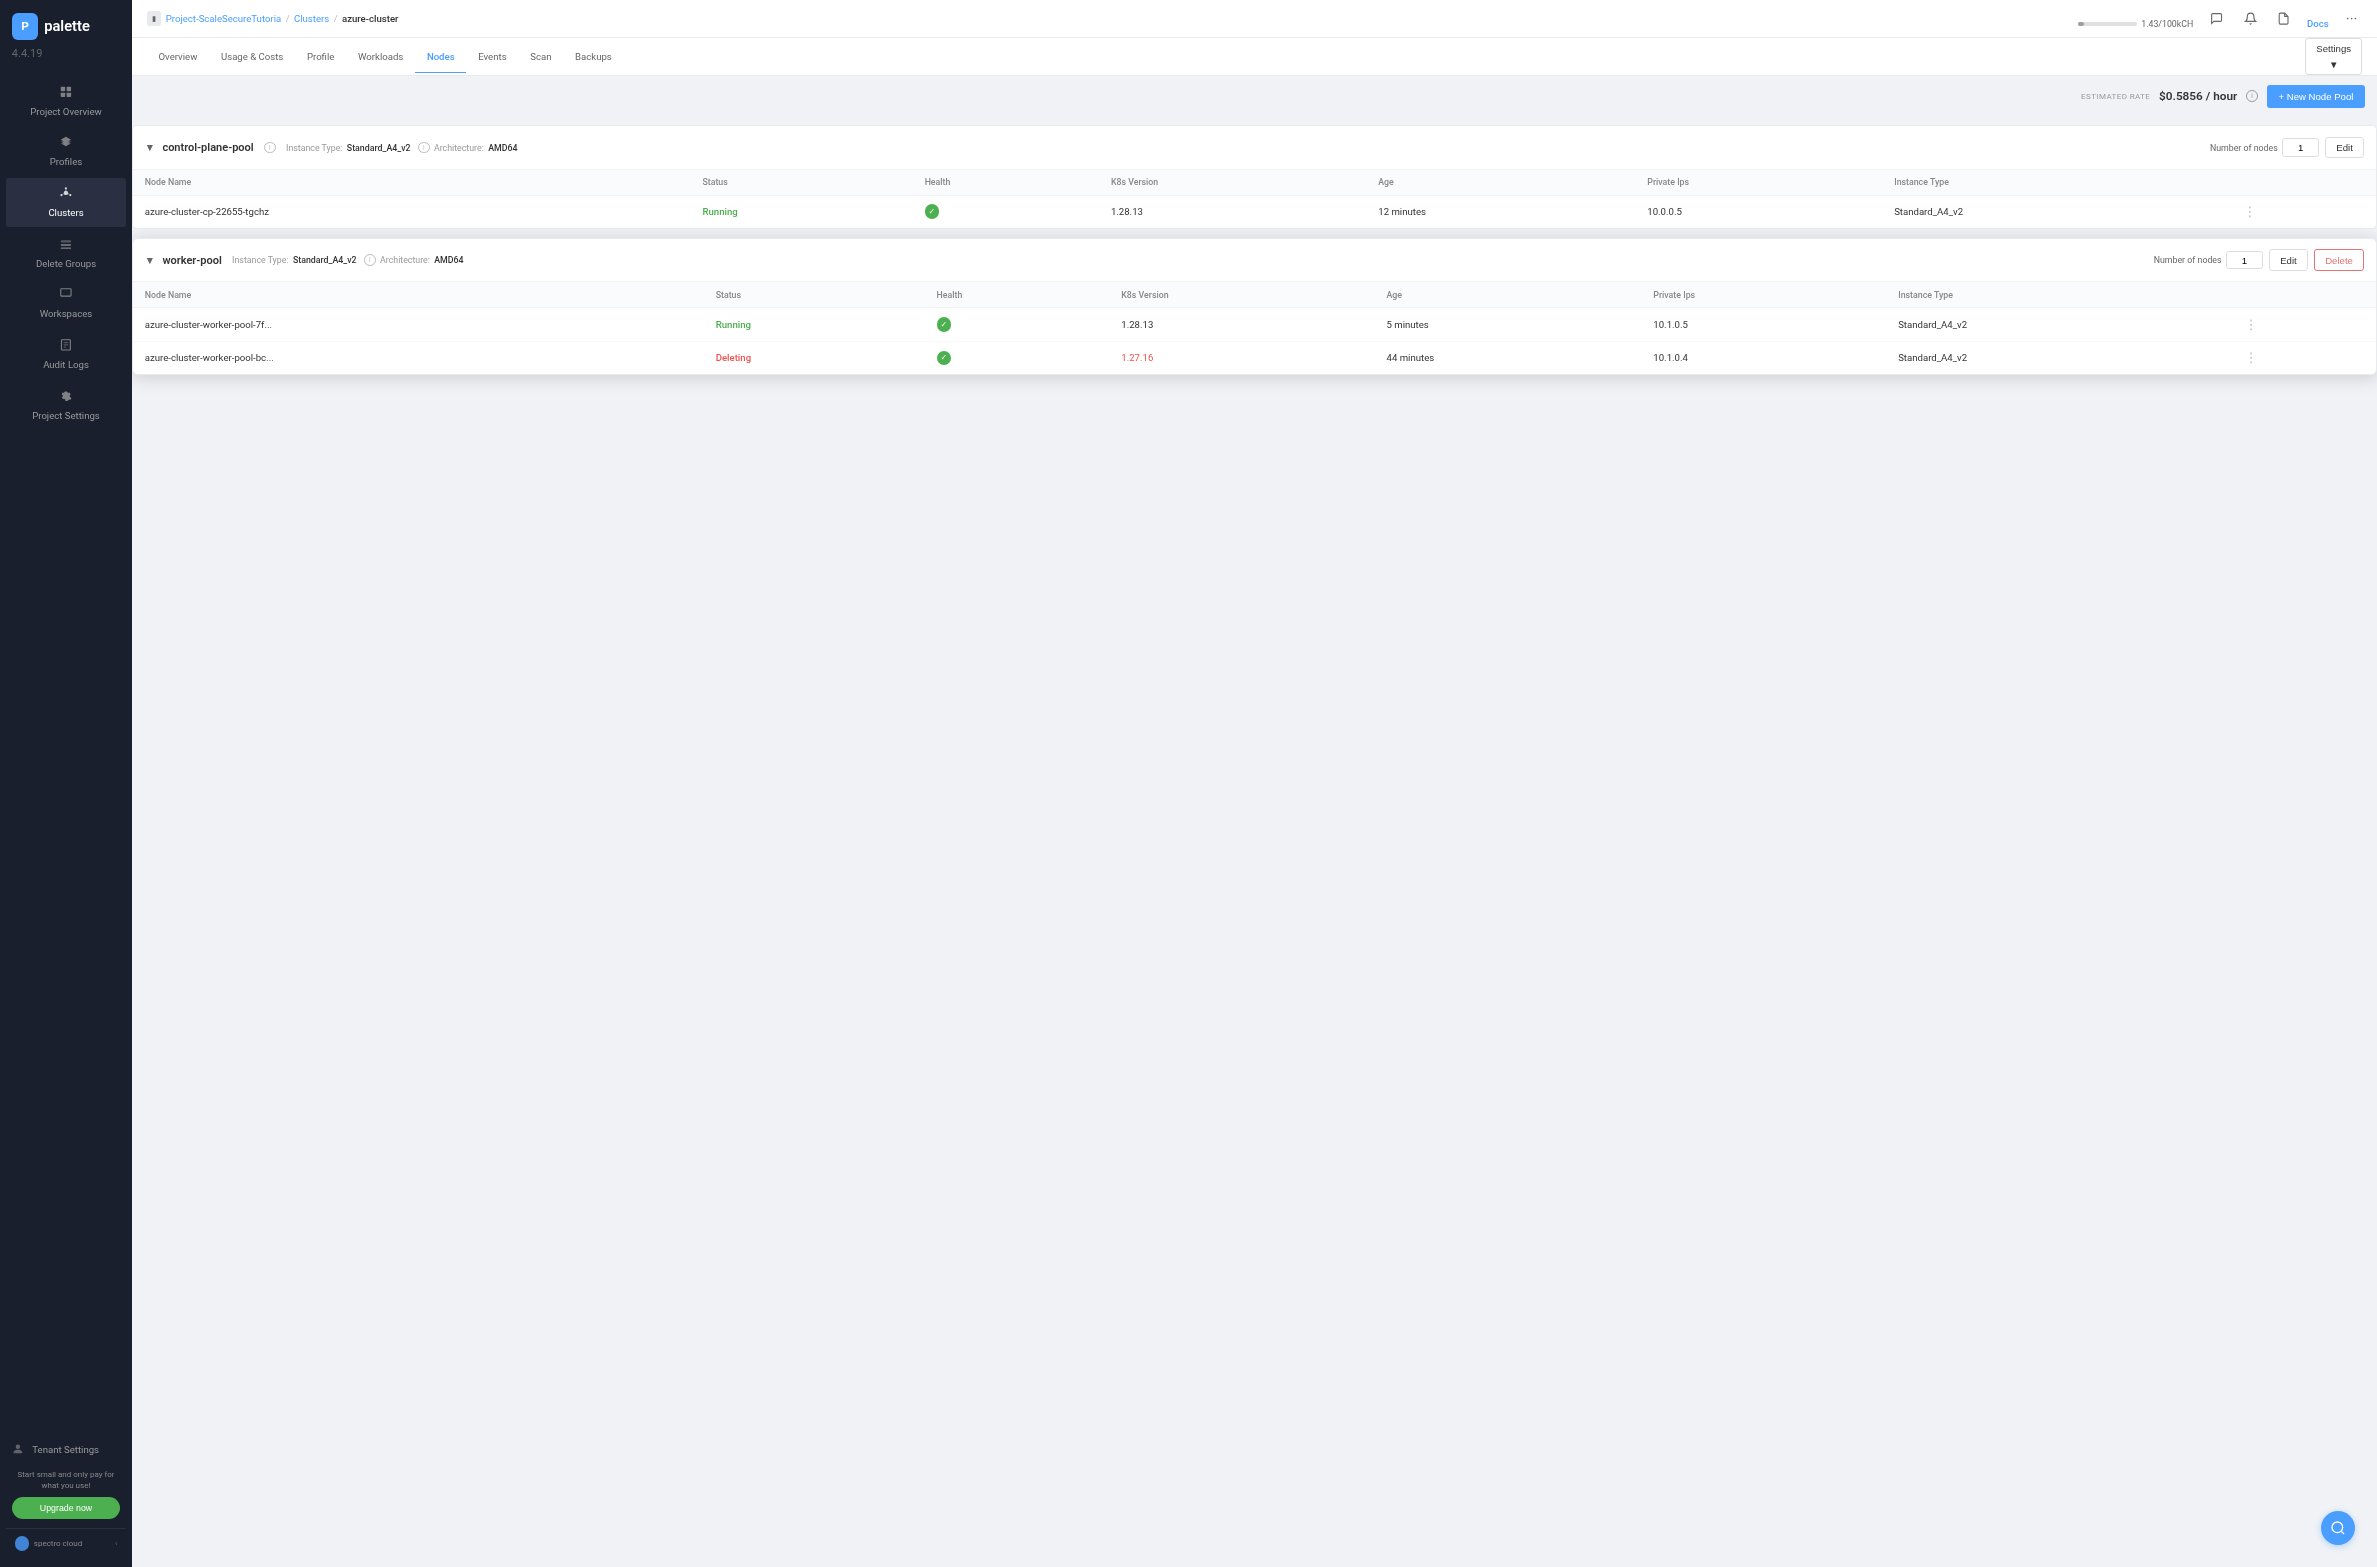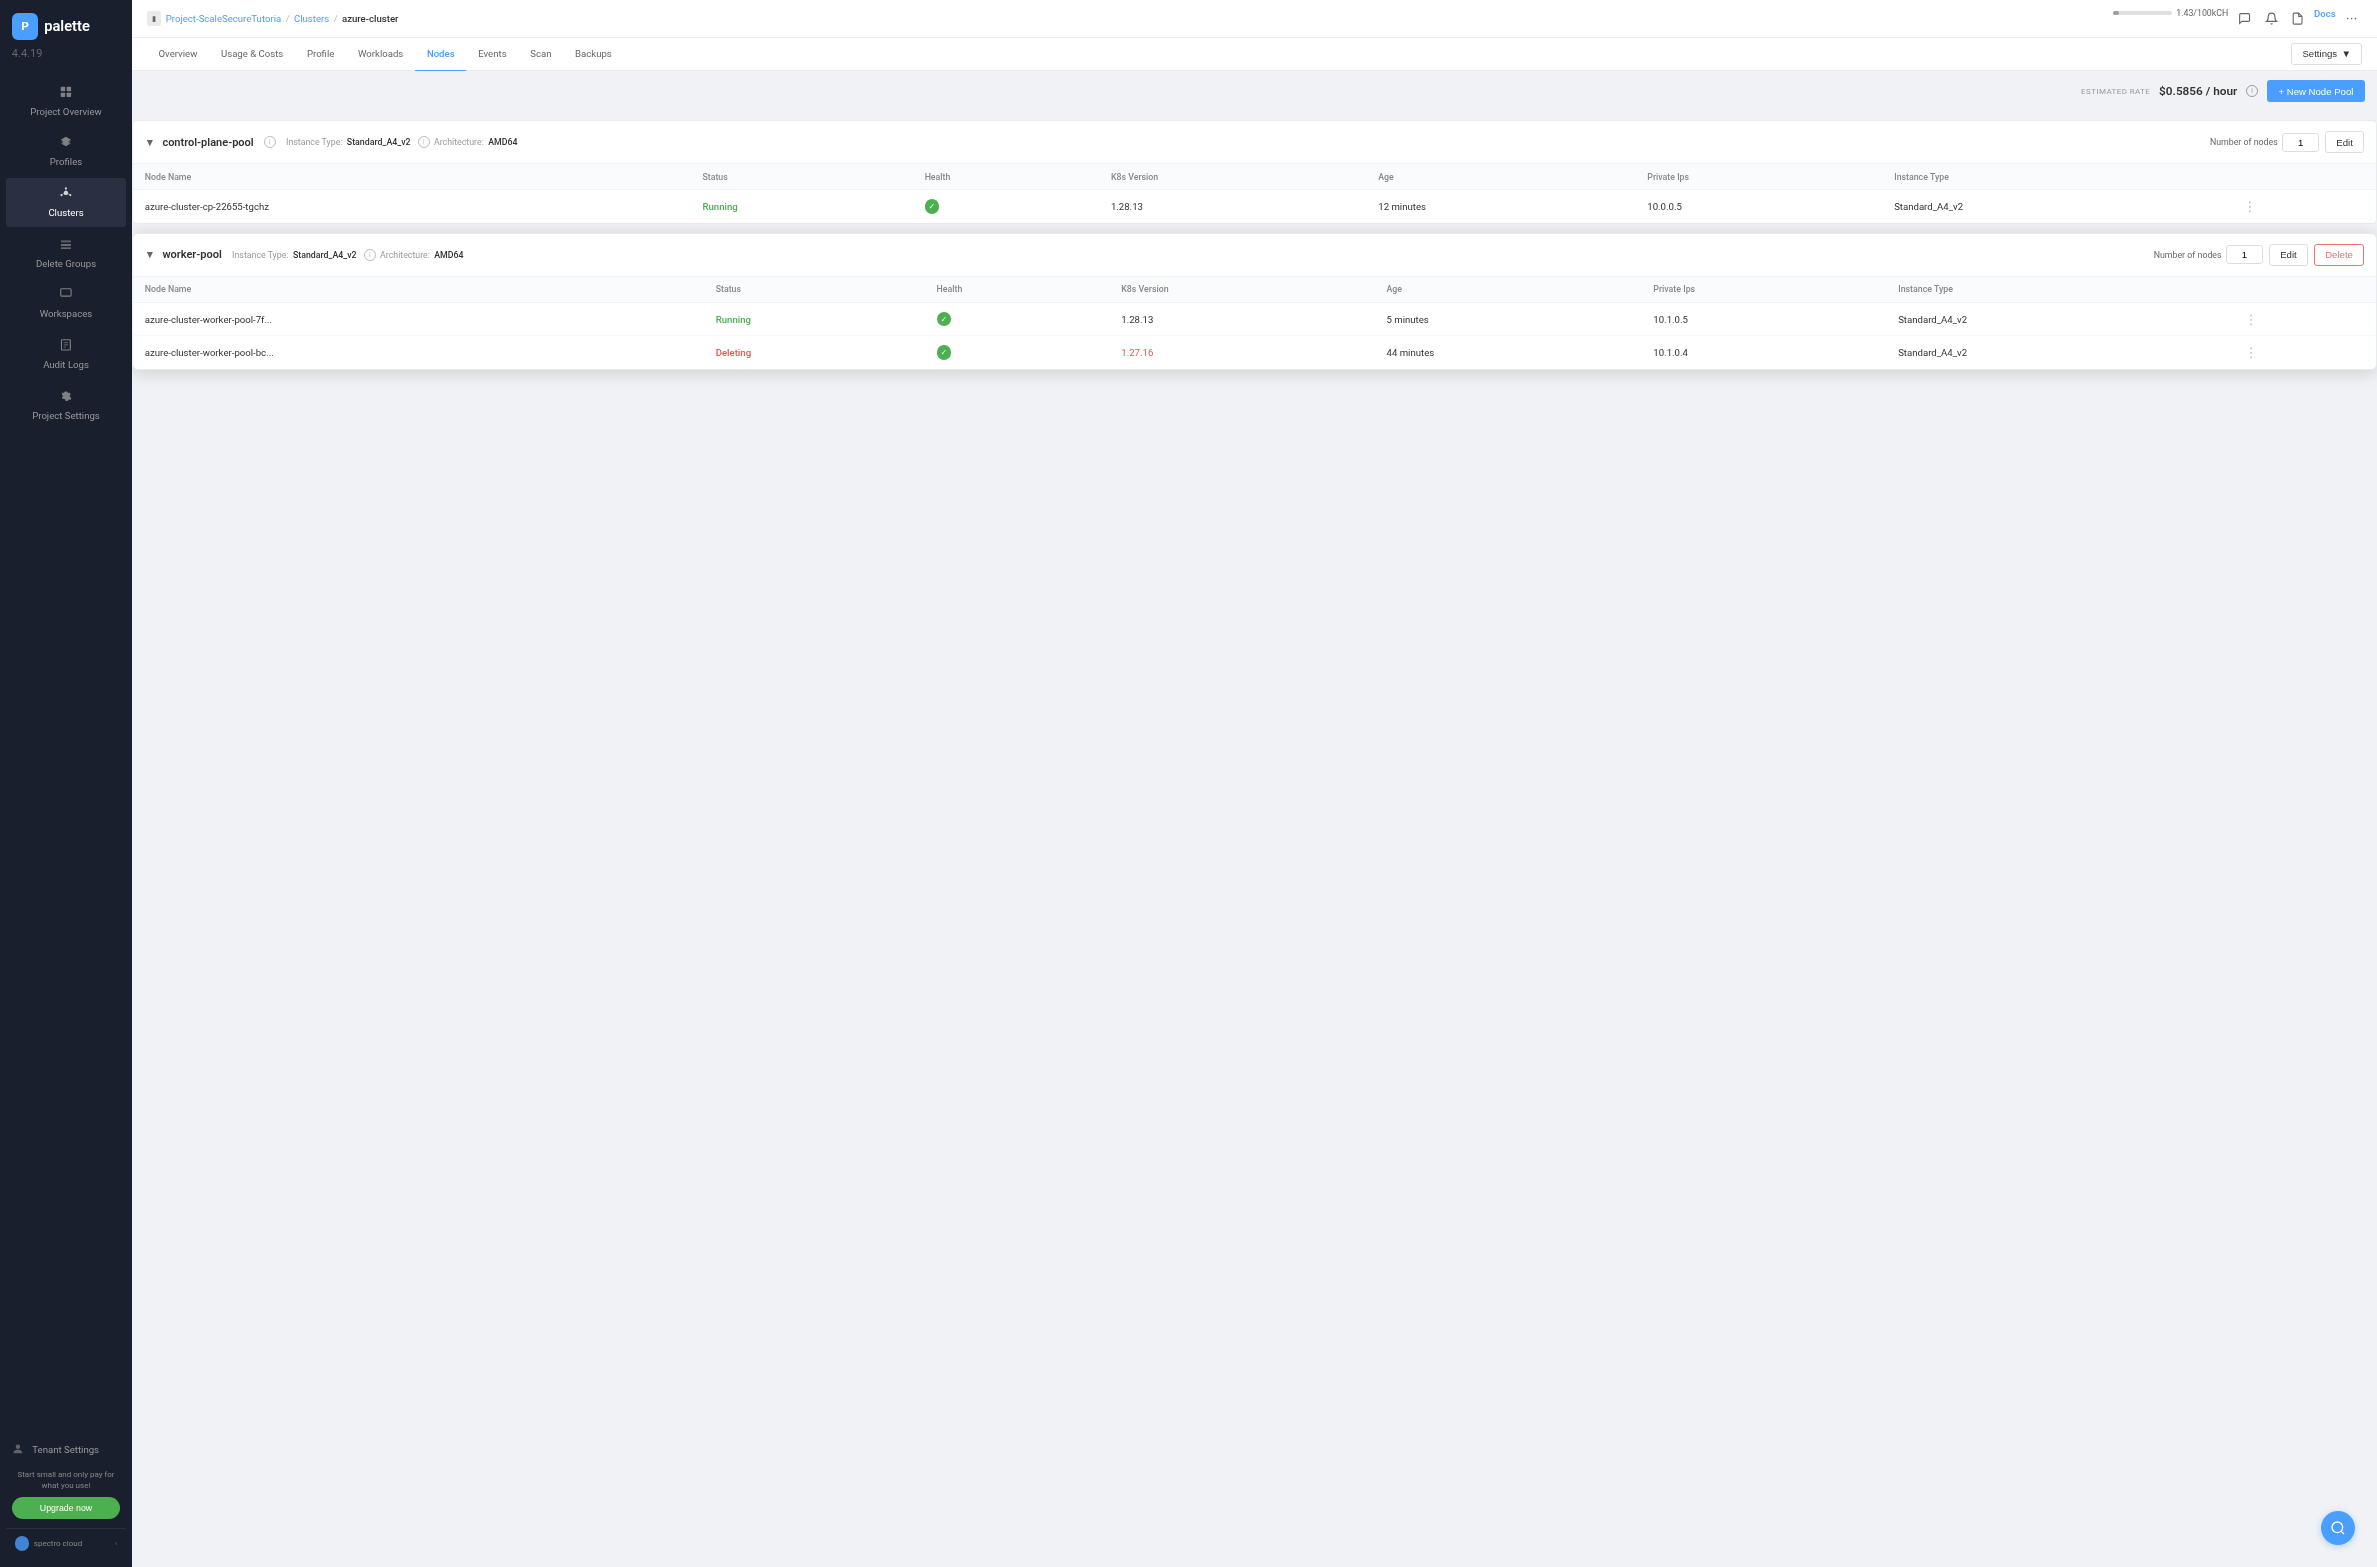--- a/index.html
+++ b/index.html
@@ -26,33 +26,33 @@
     
     .main { flex: 1; display: flex; flex-direction: column; background: #f0f2f5; overflow: hidden; }
 
     
     .topbar { background: white; padding: 0 14.7px; display: flex; align-items: center; justify-content: space-between; height: 38px; border-bottom: 0.7px solid #e8eaed; flex-shrink: 0; }
     .breadcrumb { display: flex; align-items: center; gap: 4.4px; font-size: 9.6px; color: #666; }
     .breadcrumb-icon { width: 14.7px; height: 14.7px; background: #e8eaed; border-radius: 2.2px; display: flex; align-items: center; justify-content: center; font-size: 7.4px; }
     .breadcrumb-sep { color: #bbb; }
     .breadcrumb-link { color: #4a9eff; cursor: pointer; }
     .breadcrumb-current { color: #333; font-weight: 500; }
-    .topbar-right { display: flex; align-items: flex-start; gap: 6px; }
+    .topbar-right { display: flex; align-items: flex-end; gap: 13px; }
     .resource-bar { display: flex; align-items: center; gap: 4.4px; font-size: 8.8px; color: #666; }
     .progress-bar-bg { width: 59px; height: 4.4px; background: #e0e0e0; border-radius: 2.2px; }
     .progress-bar-fill { height: 4.4px; background: #9e9e9e; border-radius: 2.2px; width: 10%; }
     .topbar-icon { width: 20.6px; height: 20.6px; display: flex; align-items: center; justify-content: center; color: #666; cursor: pointer; border-radius: 2.9px; }
     .docs-link { color: #4a9eff; font-size: 9.6px; cursor: pointer; font-weight: 500; }
 
     
     .tabs-bar { background: white; padding: 0 14.7px; display: flex; align-items: center; justify-content: space-between; border-bottom: 0.7px solid #e8eaed; flex-shrink: 0; }
     .tabs { display: flex; gap: 0; }
     .tab { padding: 10.3px 11.8px; font-size: 9.6px; color: #666; cursor: pointer; border-bottom: 1.5px solid transparent; margin-bottom: -0.7px; }
     .tab.active { color: #4a9eff; border-bottom-color: #4a9eff; font-weight: 500; }
-    .settings-btn { display: flex; align-items: center; gap: 4.4px; padding: 4.4px 10.3px; background: white; border: 0.7px solid #ddd; border-radius: 2.9px; cursor: pointer; font-size: 9.6px; color: #333; }
+    .settings-btn { display: flex; align-items: center; gap: 4.4px; padding: 4.4px 10.3px; background: white; border: 0.7px solid #ddd; border-radius: 2.9px; cursor: pointer; font-size: 9.6px; color: #333; flex-direction: column; }
 
     
     .content { flex: 1; overflow-y: auto; padding: 0; background: #f0f2f5; position: relative; }
 
     
     .estimated-bar { display: flex; align-items: center; justify-content: flex-end; gap: 8.8px; padding: 8.8px 11.8px; margin-bottom: 8.8px; }
     .estimated-label { font-size: 8px; color: #999; text-transform: uppercase; letter-spacing: 0.4px; }
     .estimated-rate { font-size: 11.8px; font-weight: 600; color: #333; }
     .info-icon-sm { width: 11.8px; height: 11.8px; border-radius: 50%; border: 0.7px solid #999; display: flex; align-items: center; justify-content: center; font-size: 6.6px; color: #999; cursor: pointer; }
     .new-node-btn { display: flex; align-items: center; gap: 4.4px; padding: 5.9px 11.8px; background: #4a9eff; color: white; border: none; border-radius: 2.9px; cursor: pointer; font-size: 9.6px; font-weight: 500; }

